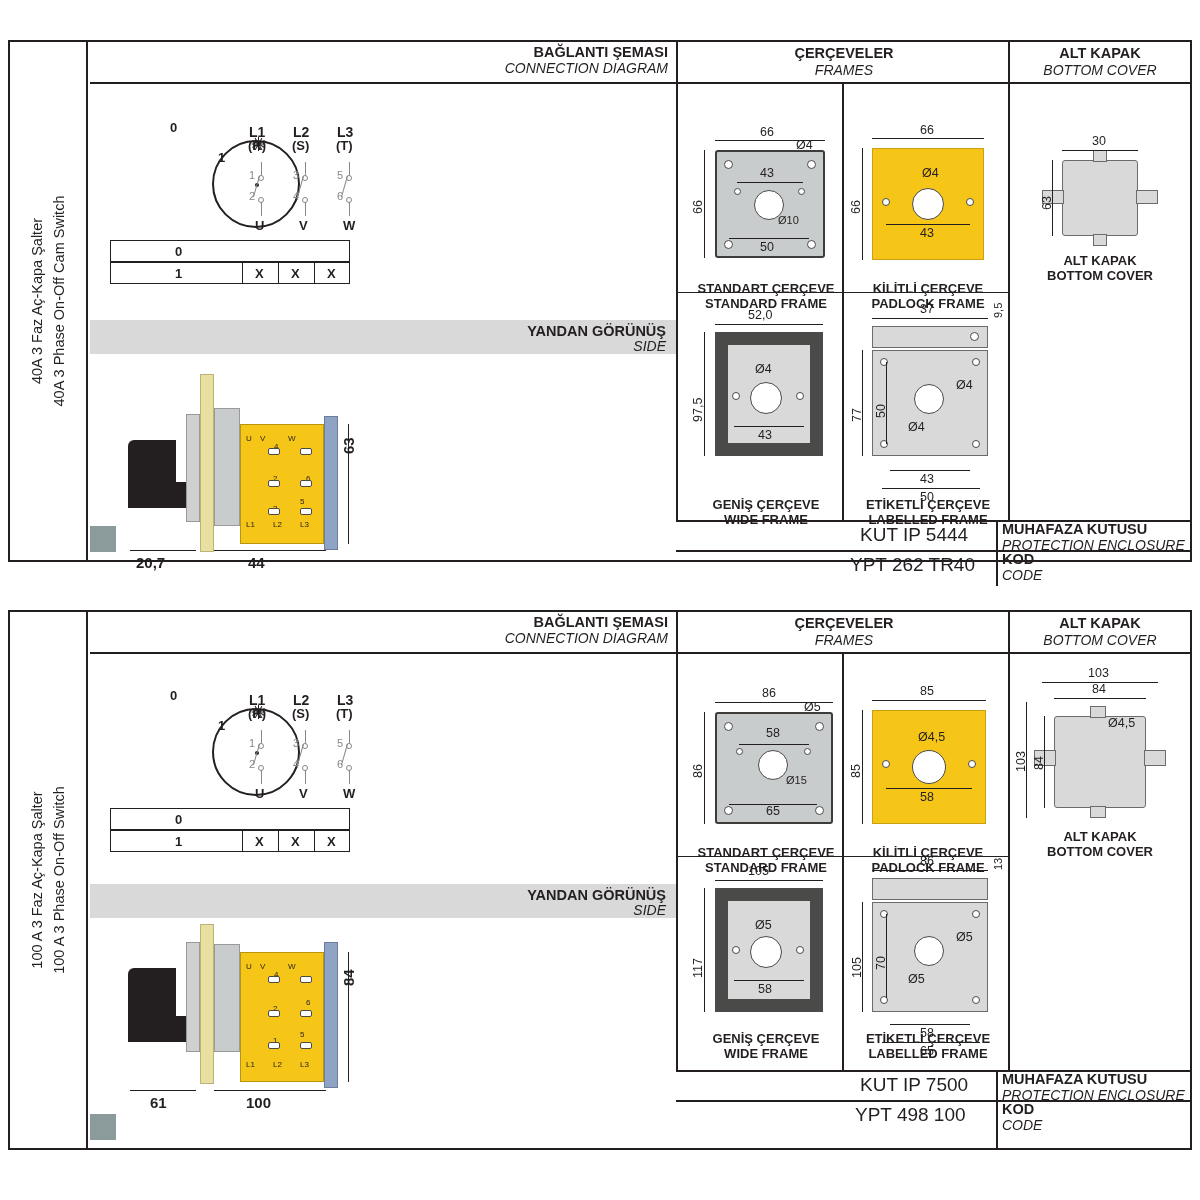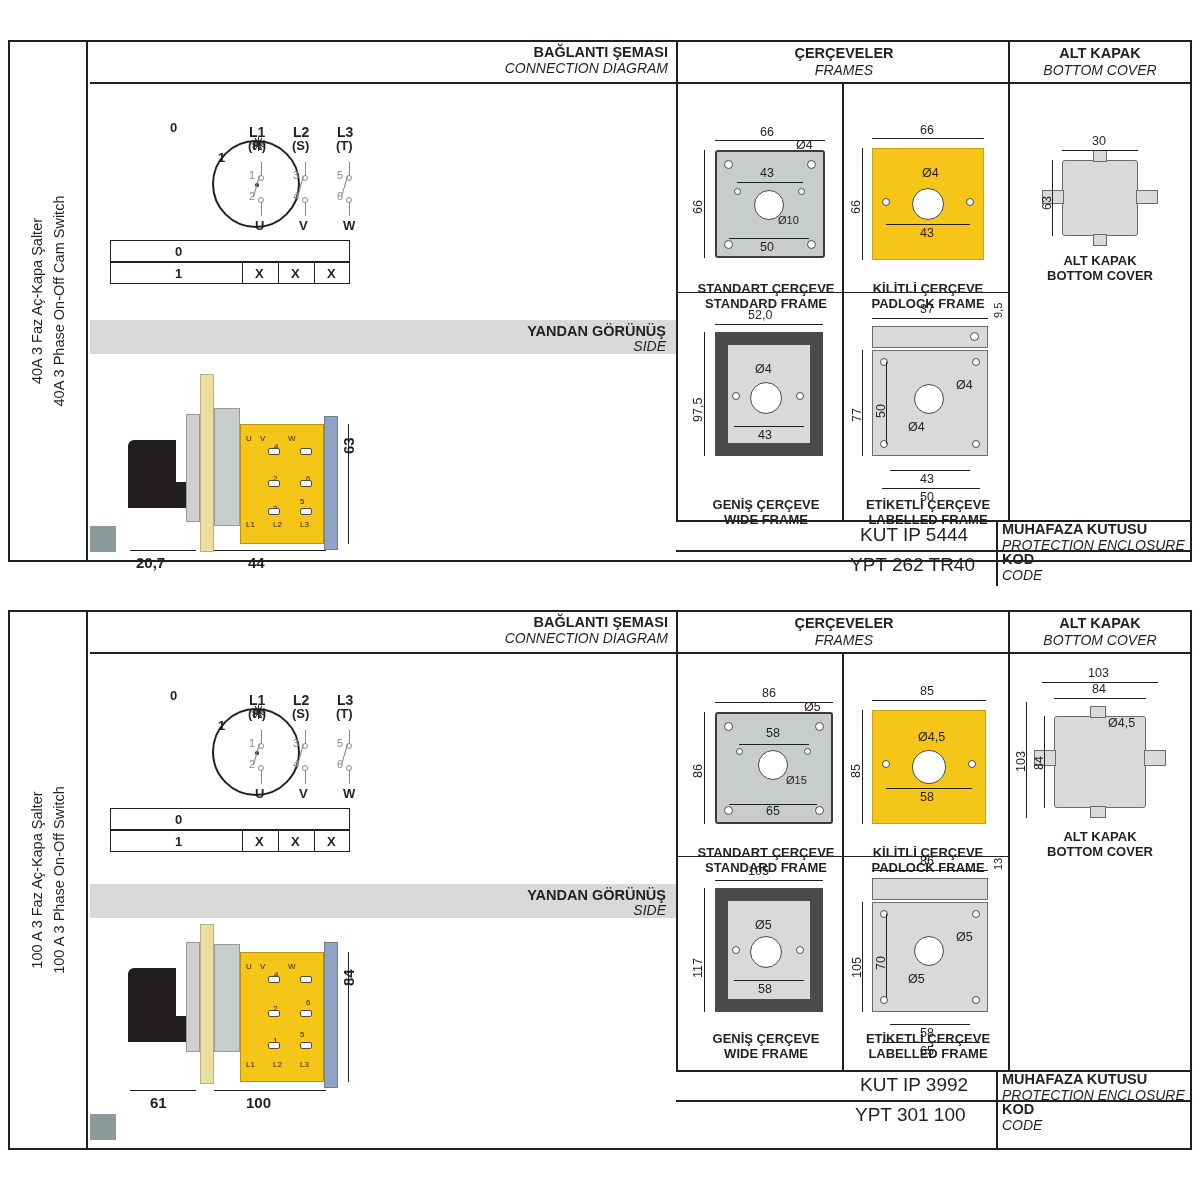--- a/index.html
+++ b/index.html
@@ -597,21 +597,21 @@
       <div class="dimtxt" style="left:1098px; top:104px;">Ø4,5</div>
       <div class="cap" style="left:1000px; top:218px; width:180px;">
         <div>ALT KAPAK</div>
         <div>BOTTOM COVER</div>
       </div>
     </div>
 
     <div class="hline" style="left:666px; top:458px; width:516px;"></div>
     <div class="hline" style="left:666px; top:488px; width:516px;"></div>
     <div class="vline" style="left:986px; top:458px; height:78px;"></div>
-    <div class="lbl" style="left:850px; top:462px; font-size:19px;">KUT IP 3992</div>
+    <div class="lbl" style="left:850px; top:462px; font-size:19px;">KUT IP 7500</div>
     <div class="lbl b" style="left:992px; top:459px; font-size:14.5px;">MUHAFAZA KUTUSU</div>
     <div class="lbl it" style="left:992px; top:475px; font-size:14px;">PROTECTION ENCLOSURE</div>
-    <div class="lbl" style="left:845px; top:492px; font-size:19px;">YPT 301 100</div>
+    <div class="lbl" style="left:845px; top:492px; font-size:19px;">YPT 498 100</div>
     <div class="lbl b" style="left:992px; top:489px; font-size:14.5px;">KOD</div>
     <div class="lbl it" style="left:992px; top:505px; font-size:14px;">CODE</div>
   </div>
 
 </div>
 
 </body></html>

